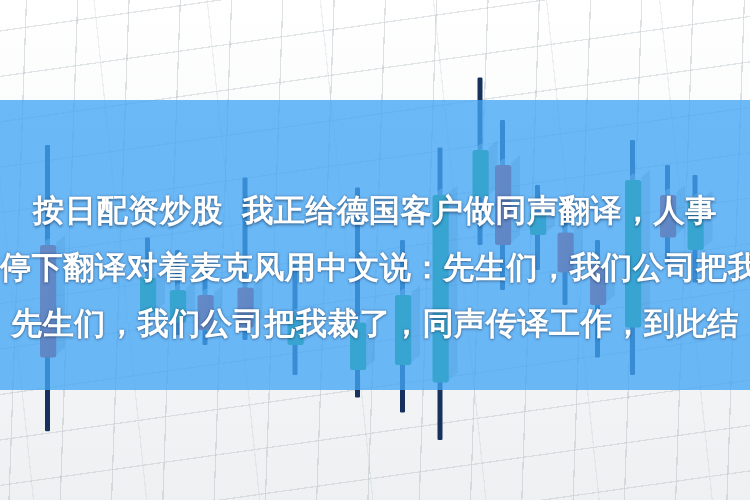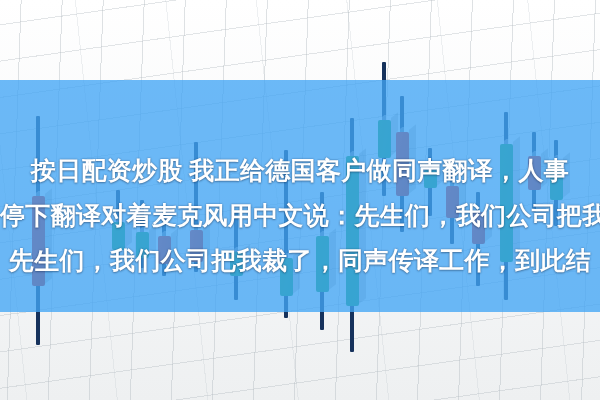--- a/index.html
+++ b/index.html
@@ -6,21 +6,21 @@
     margin: 0;
     padding: 0;
     background: #ffffff;
   }
   #stage {
     position: relative;
     width: 600px;
     height: 400px;
     overflow: hidden;
     background: #ffffff;
-    font-family: Liberation Serif, serif;
+    font-family: Liberation Mono, monospace;
   }
 
   
   .chart-bg {
     position: absolute;
     inset: 0;
     background:
       linear-gradient(to bottom, #ffffff 0%, #f7f8f9 45%, #eef0f1 100%);
   }
   

